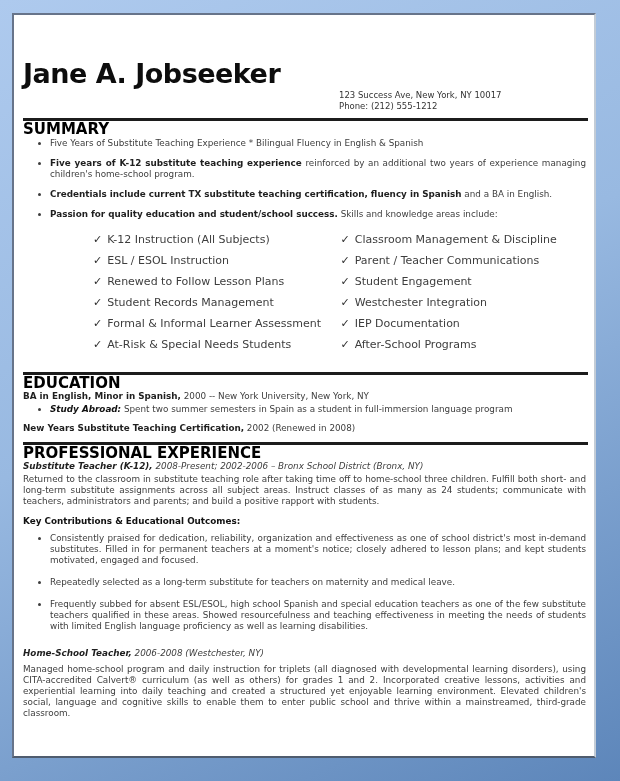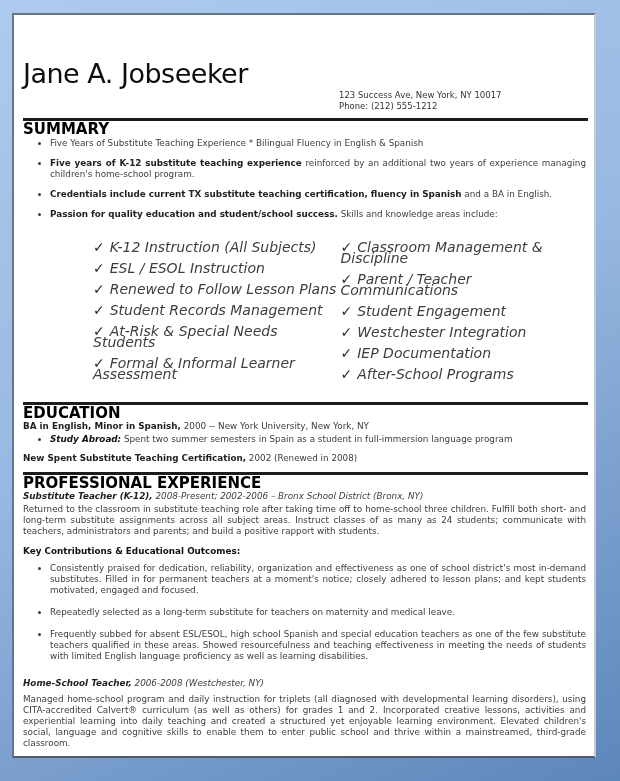--- a/index.html
+++ b/index.html
@@ -7,33 +7,33 @@
     width:620px;height:781px;position:relative;
     background:linear-gradient(155deg,#aecaee 0%,#98b9e1 45%,#5d86ba 100%);
     font-family:"DejaVu Sans","Liberation Sans",sans-serif;
   }
   .page{
     position:absolute;left:12px;top:13px;width:584px;height:745px;
     box-sizing:border-box;background:#ffffff;
     border:2px solid #67748a;border-right-color:#c3ccd6;border-bottom-color:#4f5c6e;
     padding:0 6px 0 9px;overflow:hidden;color:#3d3d3d;
   }
-  h1.name{margin:44px 0 0 0;font-size:27px;line-height:30px;color:#0d0d0d;letter-spacing:-0.5px;font-weight:normal;}
+  h1.name{margin:44px 0 0 0;font-size:27px;line-height:30px;color:#0d0d0d;letter-spacing:-0.5px;font-weight:bold;}
   .contact{margin:1px 0 0 316px;font-size:8.5px;line-height:11px;color:#333;}
   a.email{color:#3333cc;text-decoration:underline;cursor:pointer;}
   .rule{height:3px;background:#1c1c1c;margin-top:6px;}
   .rule.edu{margin-top:12px;}
   .rule.exp{margin-top:8px;}
   .sec-h{font-size:15px;font-weight:bold;color:#000;margin-top:3px;line-height:11px;}
   b{color:#1f1f1f;}
   ul.blt{list-style:disc;margin:3px 0 0 0;padding-left:27px;font-size:8.8px;line-height:11px;}
   ul.blt li{margin-bottom:9px;text-align:justify;padding-right:2px;}
   ul.blt.tight{margin-top:2px;}
   ul.blt.tight li{margin-bottom:0;text-align:left;}
-  .skills{display:flex;padding-left:70px;margin-top:22px;font-size:14px;font-style:italic;}
+  .skills{display:flex;padding-left:70px;margin-top:14px;font-size:11px;}
   .skill-col{list-style:none;margin:0;padding:0;width:256px;}
   .skill-col li{margin-bottom:10px;line-height:11px;}
   .chk{margin-right:5px;color:#2c2c2c;}
   .line{font-size:8.8px;line-height:11px;margin-top:2px;}
   .line.cert{margin-top:8px;}
   .para{margin-top:2px;font-size:8.8px;line-height:11px;text-align:justify;padding-right:2px;}
   .para.second{margin-top:5px;}
   .key{margin-top:9px;font-size:8.8px;line-height:11px;font-weight:bold;color:#111;}
   ul.expl{list-style:disc;margin:6px 0 0 0;padding-left:27px;font-size:8.8px;line-height:11px;}
   ul.expl li{margin-bottom:11px;text-align:justify;padding-right:2px;}
@@ -62,41 +62,41 @@
     <li><b>Credentials include current TX substitute teaching certification, fluency in Spanish</b><span> and a BA in English.</span></li>
     <li><b>Passion for quality education and student/school success.</b><span> Skills and knowledge areas include:</span></li>
   </ul>
 
   <div class="skills">
     <ul class="skill-col">
       <li><span class="chk">✓</span><span>K-12 Instruction (All Subjects)</span></li>
       <li><span class="chk">✓</span><span>ESL / ESOL Instruction</span></li>
       <li><span class="chk">✓</span><span>Renewed to Follow Lesson Plans</span></li>
       <li><span class="chk">✓</span><span>Student Records Management</span></li>
+      <li><span class="chk">✓</span><span>Formal &amp; Informal Learner Assessment</span></li>
       <li><span class="chk">✓</span><span>At-Risk &amp; Special Needs  Students</span></li>
-      <li><span class="chk">✓</span><span>Formal &amp; Informal Learner Assessment</span></li>
     </ul>
     <ul class="skill-col right">
       <li><span class="chk">✓</span><span>Classroom Management &amp; Discipline</span></li>
       <li><span class="chk">✓</span><span>Parent / Teacher Communications</span></li>
       <li><span class="chk">✓</span><span>Student Engagement</span></li>
       <li><span class="chk">✓</span><span>Westchester Integration</span></li>
       <li><span class="chk">✓</span><span>IEP Documentation</span></li>
       <li><span class="chk">✓</span><span>After-School Programs</span></li>
     </ul>
   </div>
 
   <div class="rule edu"></div>
   <div class="sec-h">EDUCATION</div>
 
   <div class="line"><b>BA in English, Minor in Spanish,</b><span> 2000 -- New York University, New York, NY</span></div>
   <ul class="blt tight">
     <li><span class="sa-label">Study Abroad:</span><span> Spent two summer semesters in Spain as a student in full-immersion language program</span></li>
   </ul>
-  <div class="line cert"><b>New Spent Substitute Teaching Certification,</b><span> 2002 (Renewed in 2008)</span></div>
+  <div class="line cert"><b>New Years Substitute Teaching Certification,</b><span> 2002 (Renewed in 2008)</span></div>
 
   <div class="rule exp"></div>
   <div class="sec-h">PROFESSIONAL EXPERIENCE</div>
 
   <div class="job-title"><b>Substitute Teacher (K-12),</b><span> 2008-Present; 2002-2006 – Bronx School District (Bronx, NY)</span></div>
   <div class="para">Returned to the classroom in substitute teaching role after taking time off to home-school three children. Fulfill both short- and long-term substitute assignments across all subject areas. Instruct classes of as many as 24 students; communicate with teachers, administrators and parents; and build a positive rapport with students.</div>
   <div class="key">Key Contributions &amp; Educational Outcomes:</div>
 
   <ul class="expl">
     <li>Consistently praised for dedication, reliability, organization and effectiveness as one of school district's most in-demand substitutes. Filled in for permanent teachers at a moment's notice; closely adhered to lesson plans; and kept students motivated, engaged and focused.</li>

